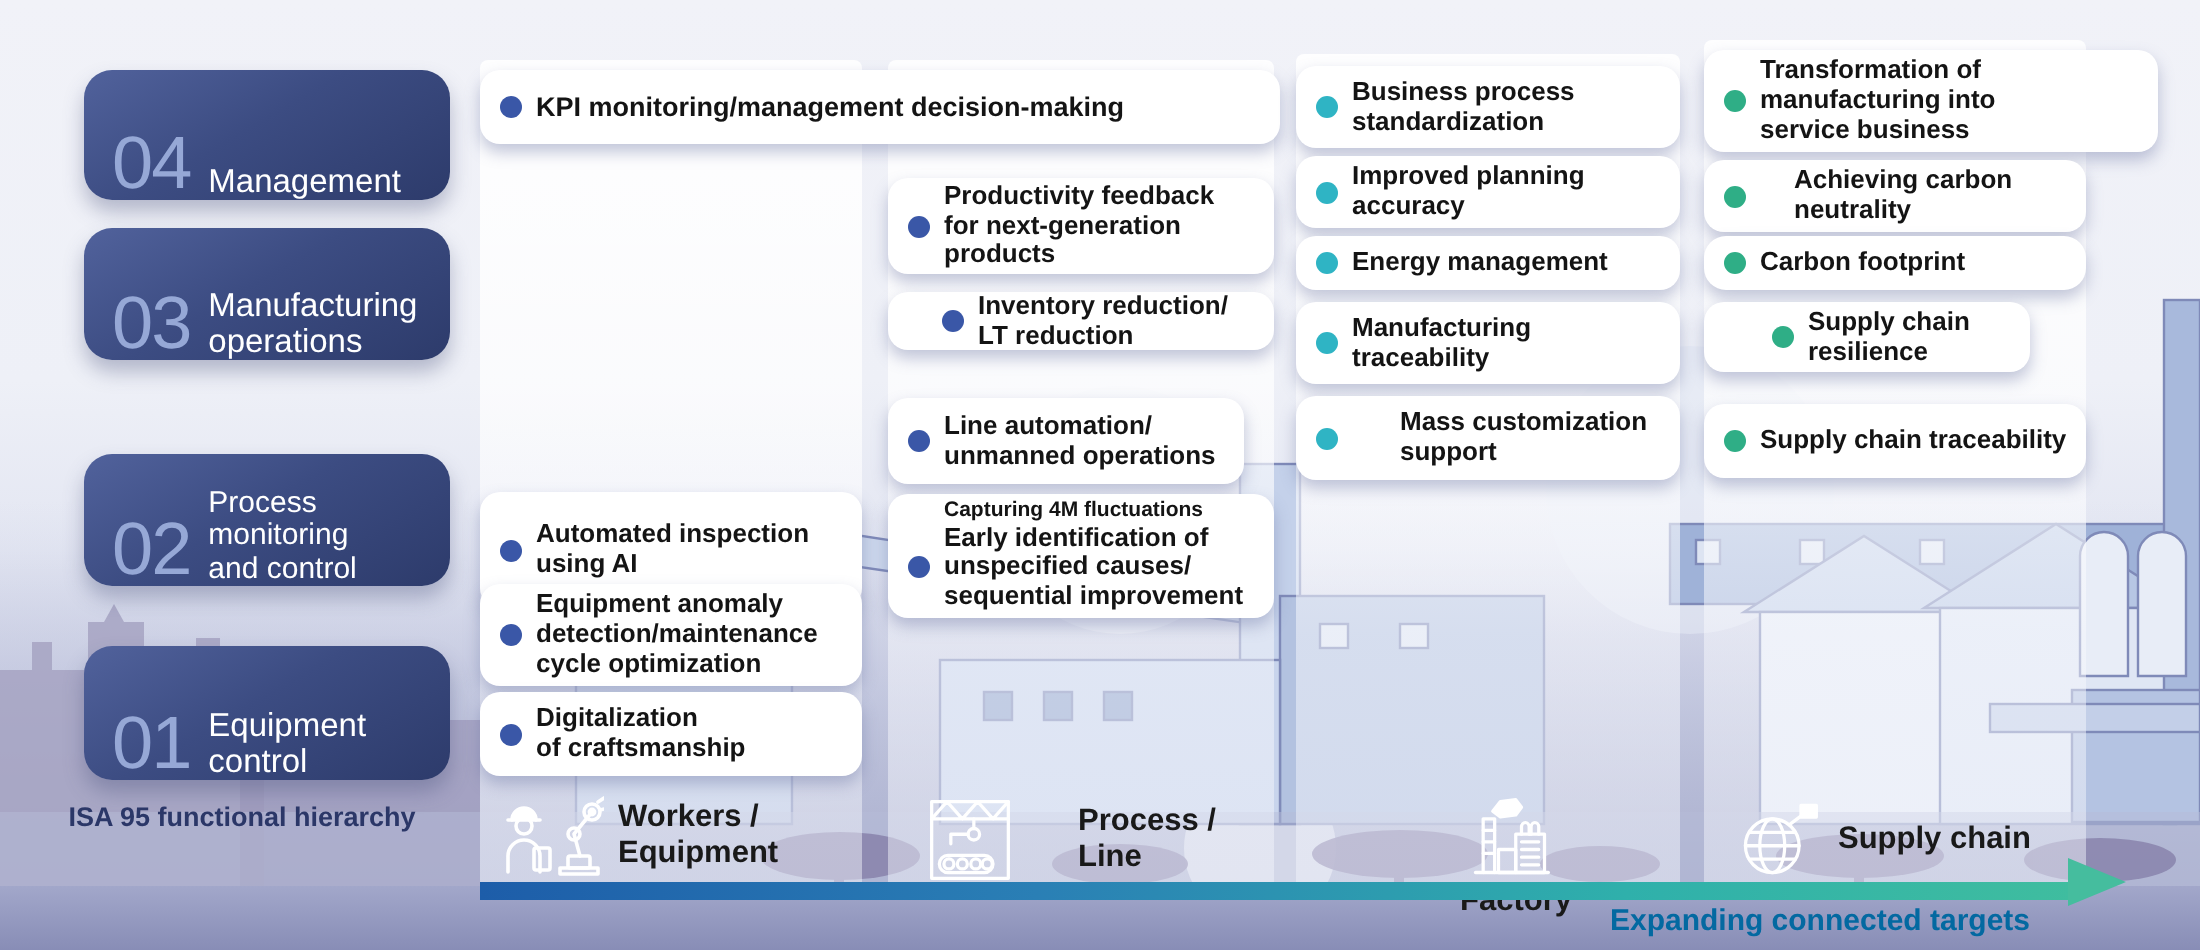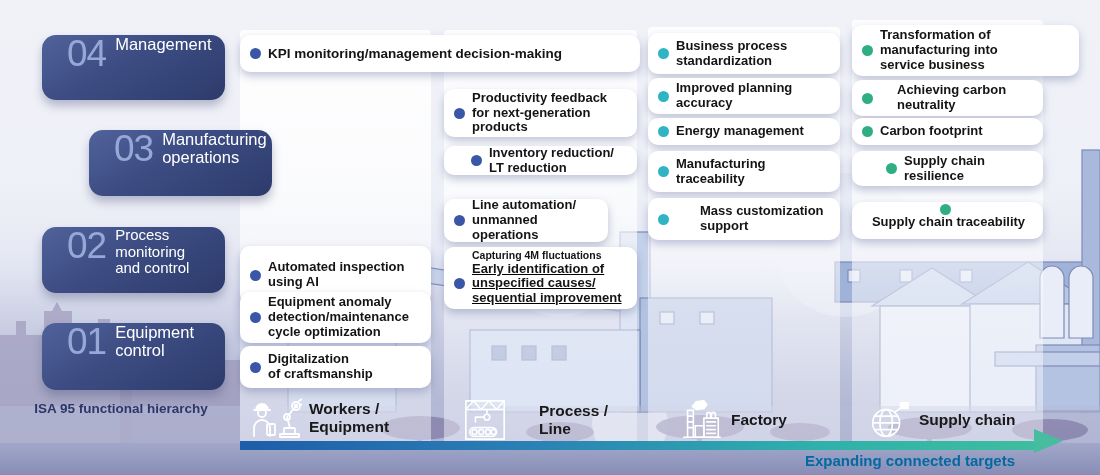--- a/index.html
+++ b/index.html
@@ -13,40 +13,40 @@
   
   .band{
     position:absolute;border-radius:4px 4px 0 0;
     background:linear-gradient(180deg,rgba(255,255,255,.95) 0%,rgba(255,255,255,.72) 40%,rgba(248,249,253,.5) 70%,rgba(242,244,251,.48) 100%);
   }
   
   .hbox{
     position:absolute;left:42px;width:183px;border-radius:14px;
     background:linear-gradient(150deg,#51629c 0%,#3c4c82 45%,#2d3b6b 100%);
     box-shadow:0 6px 10px rgba(70,78,120,.35);
-    display:flex;align-items:flex-start;padding:0 21px;box-sizing:border-box;color:#fff;
+    display:flex;align-items:flex-end;padding:0 10px;box-sizing:border-box;color:#fff;
   }
   .hbox-num{font-size:37px;font-weight:400;color:#96a8d6;letter-spacing:-1px;margin:0 9px 0 4px;line-height:1;}
   .hbox-label{font-size:16.5px;line-height:1.1;white-space:pre-line;font-weight:400;}
   .isa-label{position:absolute;left:8px;top:401px;width:226px;text-align:center;
     font-size:13.5px;font-weight:700;color:#2b3768;}
   
   .card{
     position:absolute;background:#fff;border-radius:10px;
     box-shadow:0 4px 8px rgba(95,104,155,.38);
     display:flex;align-items:center;padding:2px 8px 2px 10px;box-sizing:border-box;
   }
   .dot{width:11px;height:11px;border-radius:50%;flex:0 0 11px;margin-right:7px;}
   .c-blue{background:#3a57a7;}
   .c-teal{background:#2fb4c4;}
   .c-green{background:#2fae86;}
   .card-text{font-size:13px;font-weight:700;color:#141414;line-height:1.14;white-space:pre-line;}
   .card-col{display:flex;flex-direction:column;}
   .card-pre{font-size:10.5px;font-weight:700;color:#141414;margin-left:18px;line-height:1.1;}
-  .card-row{display:flex;align-items:center;text-decoration:underline;}
+  .card-row{display:flex;align-items:center;}
   
   .col-label-row{position:absolute;display:flex;align-items:center;}
   .col-icon{flex:0 0 auto;margin-right:7px;}
   .col-icon svg{display:block;}
   .col-label{font-size:15.5px;font-weight:700;color:#191919;line-height:1.12;white-space:pre-line;}
   
   .arrow-bar{position:absolute;left:240px;top:441px;width:796px;height:9px;
     background:linear-gradient(90deg,#1d5da9 0%,#2a7fb5 35%,#2fb0ab 72%,#3fbd9f 100%);}
   .arrow-head{position:absolute;left:1034px;top:429px;width:0;height:0;
     border-top:12px solid transparent;border-bottom:12px solid transparent;border-left:29px solid #45bd9e;}
@@ -120,21 +120,21 @@
 
 <div class="band" style="left:240px;top:30px;width:191px;height:413px;"></div>
 <div class="band" style="left:444px;top:30px;width:193px;height:413px;"></div>
 <div class="band" style="left:648px;top:27px;width:192px;height:416px;"></div>
 <div class="band" style="left:852px;top:20px;width:191px;height:423px;"></div>
 
 <div class="hbox" style="top:35px;height:65px;">
   <span class="hbox-num">04</span>
   <span class="hbox-label">Management</span>
 </div>
-<div class="hbox" style="top:130px;height:66px;margin-left:47px;">
+<div class="hbox" style="top:114px;height:66px;">
   <span class="hbox-num">03</span>
   <span class="hbox-label">Manufacturing
 operations</span>
 </div>
 <div class="hbox" style="top:227px;height:66px;">
   <span class="hbox-num">02</span>
   <span class="hbox-label" style="font-size:15px;">Process
 monitoring
 and control</span>
 </div>
@@ -171,21 +171,21 @@
   <span class="dot c-blue"></span>
   <span class="card-text">Productivity feedback
 for next-generation
 products</span>
 </div>
 <div class="card" style="left:444px;top:146px;width:193px;height:29px;padding-left:27px;">
   <span class="dot c-blue"></span>
   <span class="card-text">Inventory reduction/
 LT reduction</span>
 </div>
-<div class="card" style="left:444px;top:199px;width:164px;height:43px;">
+<div class="card" style="left:444px;top:199px;width:178px;height:43px;">
   <span class="dot c-blue"></span>
   <span class="card-text">Line automation/
 unmanned operations</span>
 </div>
 <div class="card" style="left:444px;top:247px;width:193px;height:62px;">
   <div class="card-col">
     <span class="card-pre">Capturing 4M fluctuations</span>
     <div class="card-row">
       <span class="dot c-blue"></span>
       <span class="card-text">Early identification of
@@ -228,25 +228,25 @@
 </div>
 <div class="card" style="left:852px;top:80px;width:191px;height:36px;gap:17px;">
   <span class="dot c-green"></span>
   <span class="card-text">Achieving carbon
 neutrality</span>
 </div>
 <div class="card" style="left:852px;top:118px;width:191px;height:27px;border-radius:11px;">
   <span class="dot c-green"></span>
   <span class="card-text">Carbon footprint</span>
 </div>
-<div class="card" style="left:852px;top:151px;width:191px;height:35px;padding-left:34px;">
+<div class="card" style="left:852px;top:151px;width:163px;height:35px;padding-left:34px;">
   <span class="dot c-green"></span>
   <span class="card-text">Supply chain resilience</span>
 </div>
-<div class="card" style="left:852px;top:202px;width:191px;height:37px;flex-direction:column;">
+<div class="card" style="left:852px;top:202px;width:191px;height:37px;">
   <span class="dot c-green"></span>
   <span class="card-text">Supply chain traceability</span>
 </div>
 
 <div class="col-label-row" style="left:250px;top:394px;width:180px;height:47px;align-items:center;">
   <span class="col-icon">
     <svg width="52" height="44" viewBox="0 0 52 44" fill="none" stroke="#ffffff" stroke-width="1.8" stroke-linecap="round" stroke-linejoin="round">
       <path d="M6 14 a6 6 0 0 1 12 0" fill="#ffffff"></path>
       <line x1="4" y1="14" x2="20" y2="14"></line>
       <circle cx="12" cy="17" r="4"></circle>
@@ -276,21 +276,21 @@
       <rect x="8" y="32" width="28" height="9" rx="4.5"></rect>
       <circle cx="13" cy="36.5" r="2.6"></circle>
       <circle cx="20" cy="36.5" r="2.6"></circle>
       <circle cx="27" cy="36.5" r="2.6"></circle>
       <circle cx="33" cy="36.5" r="2.6"></circle>
     </svg>
   </span>
   <span class="col-label">Process / Line</span>
 </div>
 
-<div class="col-label-row" style="left:678px;top:396px;width:160px;height:47px;">
+<div class="col-label-row" style="left:678px;top:396px;width:160px;height:47px;flex-direction:column;">
   <span class="col-icon">
     <svg width="46" height="46" viewBox="0 0 48 48" fill="none" stroke="#ffffff" stroke-width="1.7" stroke-linecap="round" stroke-linejoin="round">
       <path d="M10 42 V14 h6 V42"></path>
       <path d="M10 20 h6 M10 26 h6 M10 32 h6"></path>
       <path d="M15 10 l4 -5 8 -1 3 4 -3 4 -8 1 z" fill="#ffffff" stroke="#ffffff"></path>
       <rect x="18" y="30" width="9" height="12"></rect>
       <rect x="27" y="22" width="15" height="20"></rect>
       <path d="M30 22 v-4 a2 2 0 0 1 4 0 v4 M35 22 v-4 a2 2 0 0 1 4 0 v4"></path>
       <path d="M30 26 h9 M30 30 h9 M30 34 h9 M30 38 h9"></path>
       <path d="M6 42 h38"></path>

